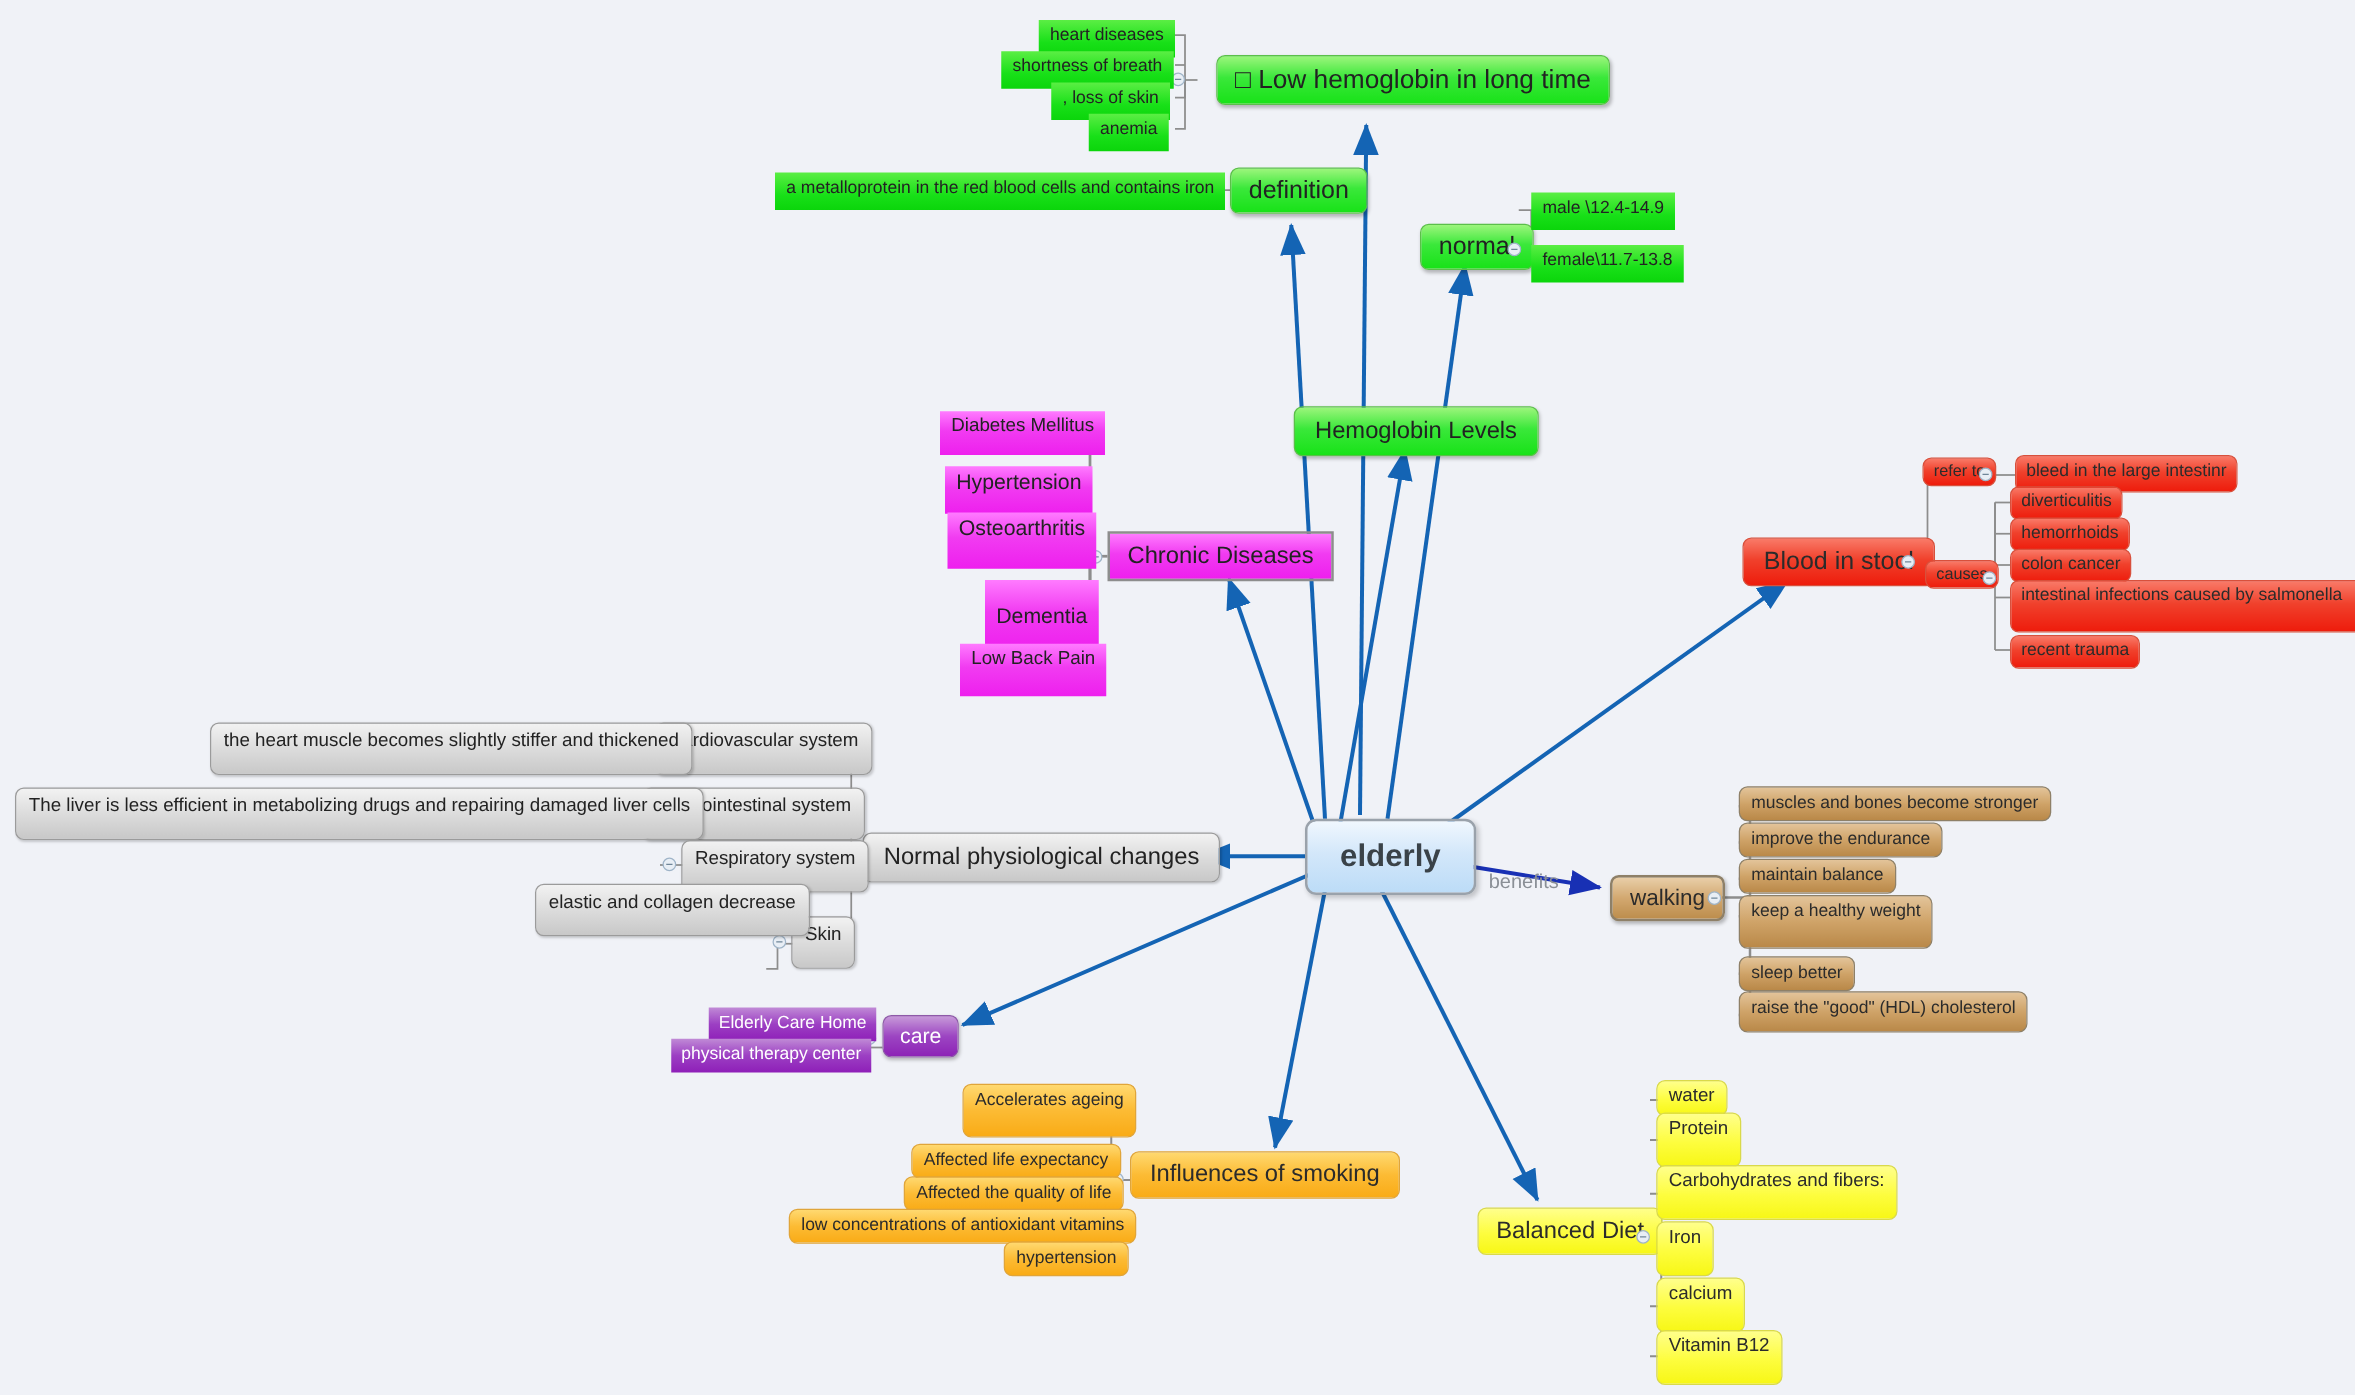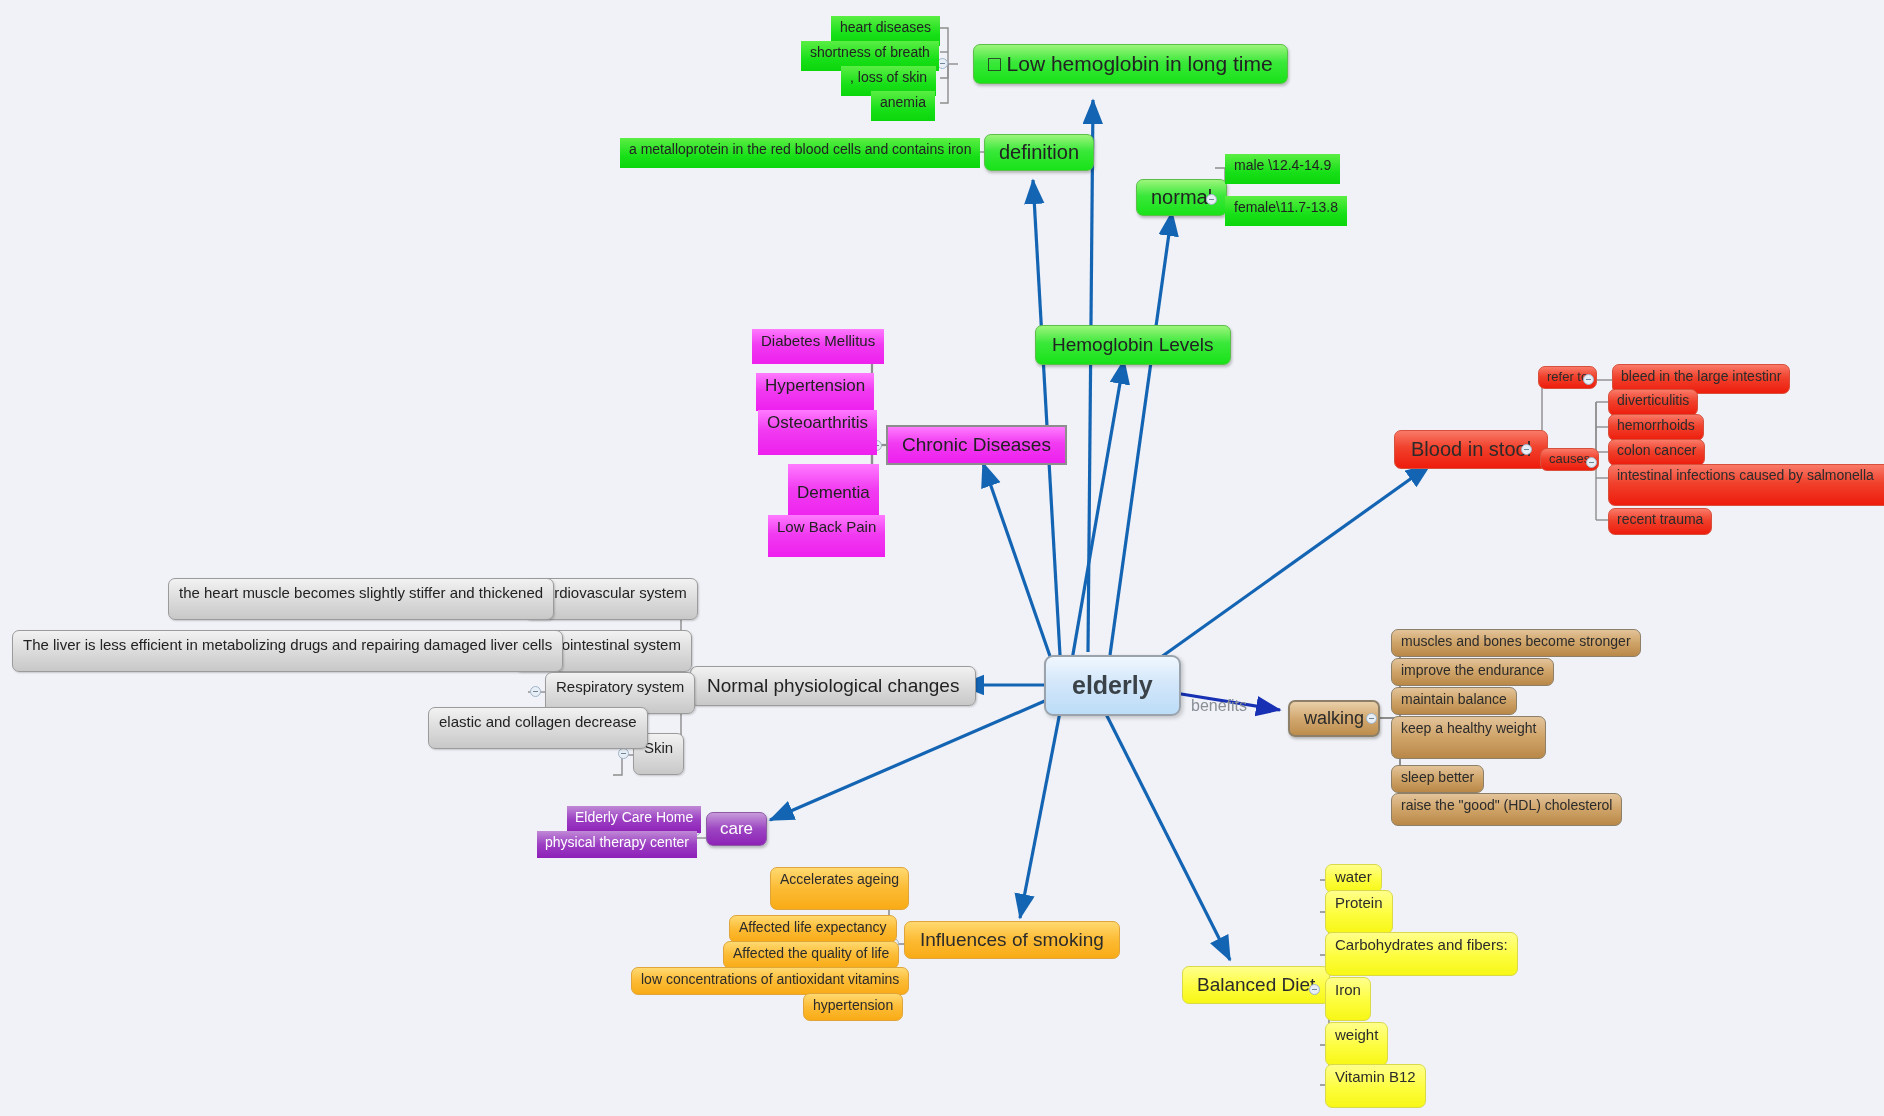--- a/index.html
+++ b/index.html
@@ -464,19 +464,19 @@
   <div class="node yellow rounded" style="left:1325px; top:890px; font-size:15px; padding:3px 9px 22px 9px;">
     <span>Protein</span>
   </div>
   <div class="node yellow rounded" style="left:1325px; top:932px; font-size:15px; padding:3px 9px 22px 9px;">
     <span>Carbohydrates and fibers:</span>
   </div>
   <div class="node yellow rounded" style="left:1325px; top:977px; font-size:15px; padding:3px 9px 22px 9px;">
     <span>Iron</span>
   </div>
   <div class="node yellow rounded" style="left:1325px; top:1022px; font-size:15px; padding:3px 9px 22px 9px;">
-    <span>weight</span>
+    <span>calcium</span>
   </div>
   <div class="node yellow rounded" style="left:1325px; top:1064px; font-size:15px; padding:3px 9px 22px 9px;">
     <span>Vitamin B12</span>
   </div>
 
 </div>
 
 </body></html>

